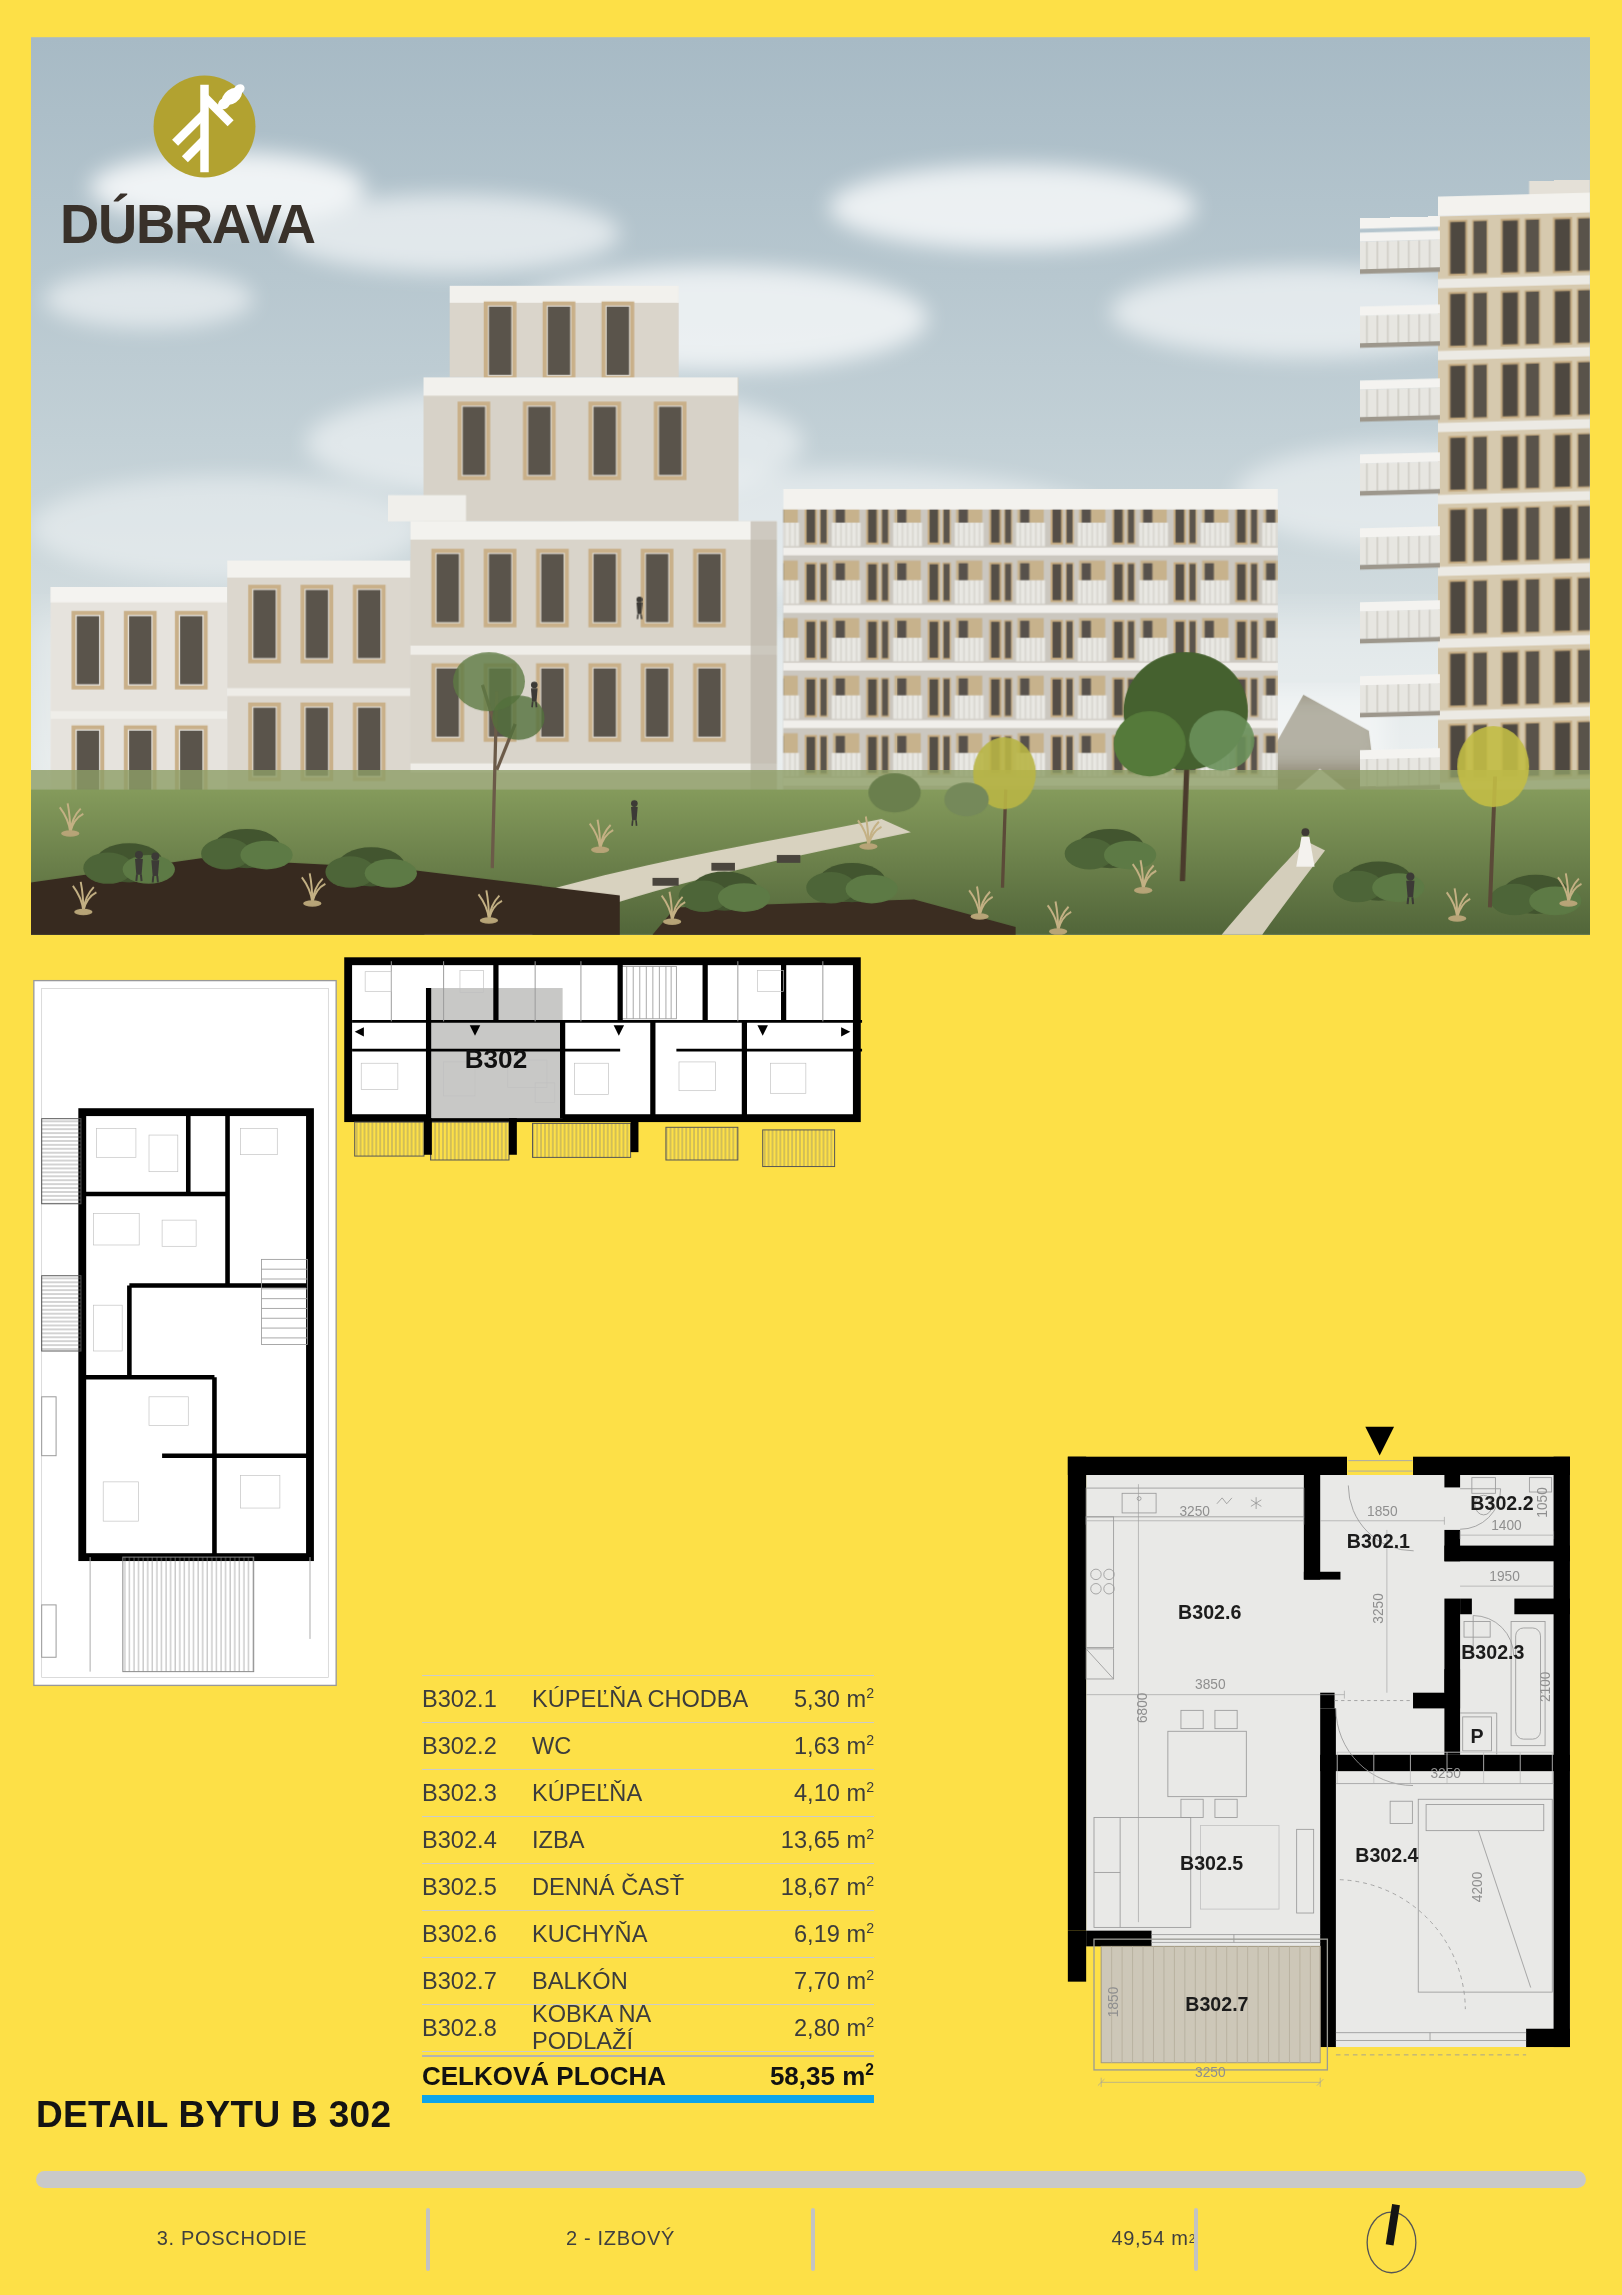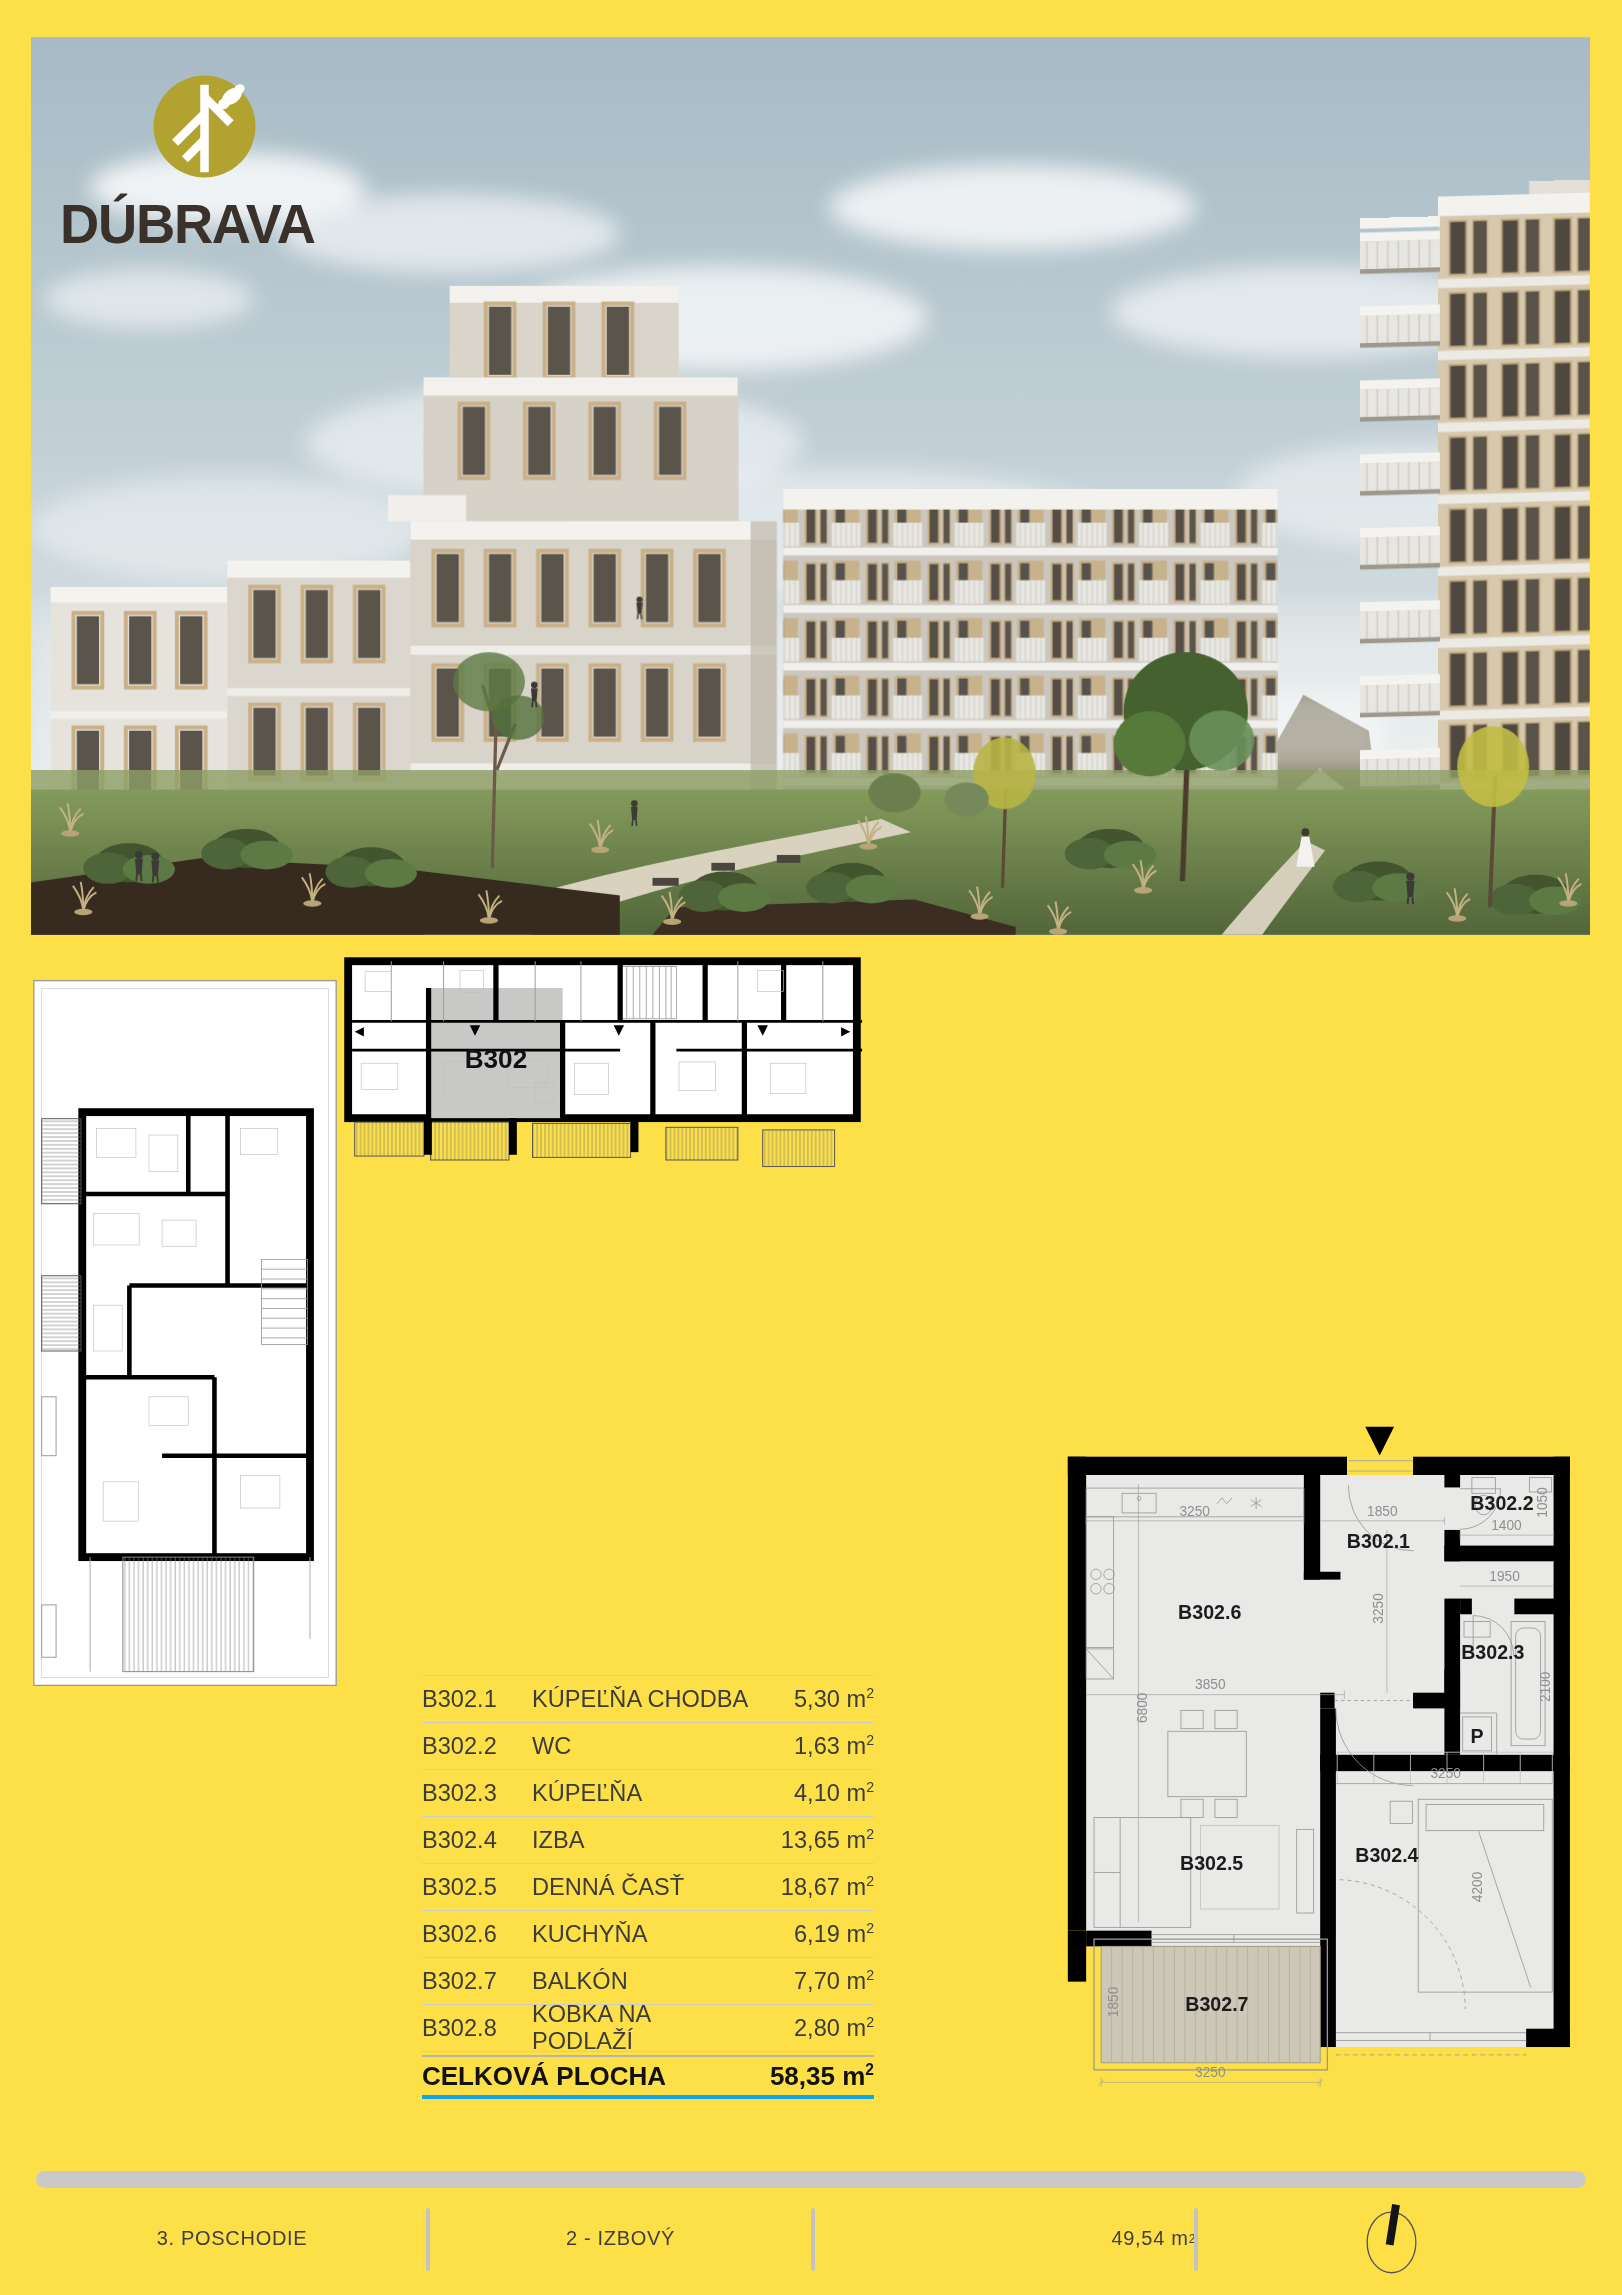--- a/index.html
+++ b/index.html
@@ -20,21 +20,21 @@
   
   .rooms{left:422px;top:1675px;width:452px;}
   .trow{display:flex;align-items:center;height:46px;border-top:1.3px solid #cbcbcb;
         font-size:23.6px;color:#3c3c3c;font-weight:400;}
   .trow:last-child{border-bottom:1.3px solid #cbcbcb;}
   .tcode{width:110px;}
   .tname{flex:1;}
   .tarea{width:124px;text-align:right;white-space:nowrap;}
   sup{font-size:60%;}
   .total{left:422px;top:2055px;width:452px;height:38px;display:flex;align-items:center;
-         border-top:2px solid #b3b3b3;border-bottom:4px solid #0ea5e9;
+         border-top:2px solid #b3b3b3;border-bottom:8px solid #0ea5e9;
          font-size:26px;font-weight:700;color:#121212;}
   .total .tname{flex:1;}
   .total .tarea{width:131px;text-align:right;white-space:nowrap;}
   .title{left:36px;top:2094px;font-size:37px;font-weight:700;color:#141414;letter-spacing:0.3px;}
   .bar{left:36px;top:2171px;width:1550px;height:17px;border-radius:8.5px;background:#c9c9c9;}
   .footer{left:36px;top:2202px;width:1550px;height:73px;display:flex;}
   .fcell{display:flex;align-items:center;justify-content:center;font-size:20px;color:#3f3f3f;
          letter-spacing:0.7px;font-weight:400;white-space:nowrap;}
   .fc1{width:392px;}.fc2{width:385px;}.fc3{width:383px;justify-content:flex-end;}.fc4{flex:1;}
   .fdiv{top:2208px;width:3.9px;height:63px;border-radius:2px;background:#c3c3c3;}
@@ -569,20 +569,21 @@
       <span class="tname">KOBKA NA PODLAŽÍ</span>
       <span class="tarea"><span>2,80</span>&nbsp;<span>m</span><sup>2</sup></span>
     </div>
   </div>
 
   <div class="abs total">
     <span class="tname">CELKOVÁ PLOCHA</span>
     <span class="tarea"><span>58,35</span>&nbsp;<span>m</span><sup>2</sup></span>
   </div>
 
+  <div class="abs title">DETAIL BYTU B 302</div>
 
   <div class="abs bar"></div>
 
   <div class="abs footer">
     <div class="fcell fc1">3. POSCHODIE</div>
     <div class="fcell fc2">2 - IZBOVÝ</div>
     <div class="fcell fc3"><span>49,54</span>&nbsp;<span>m</span><sup>2</sup></div>
     <div class="fcell fc4">
       <svg width="79" height="79" viewBox="0 0 120 120">
         <ellipse cx="60" cy="66" rx="37" ry="46" fill="none" stroke="#555" stroke-width="2"></ellipse>

